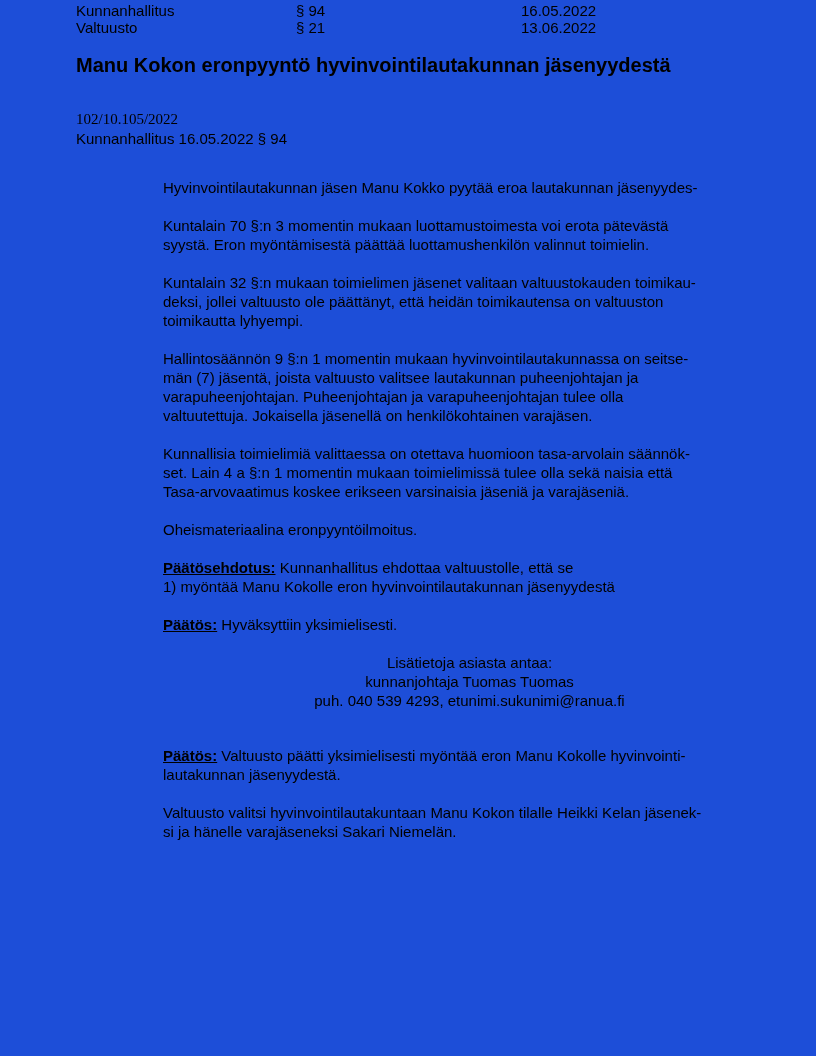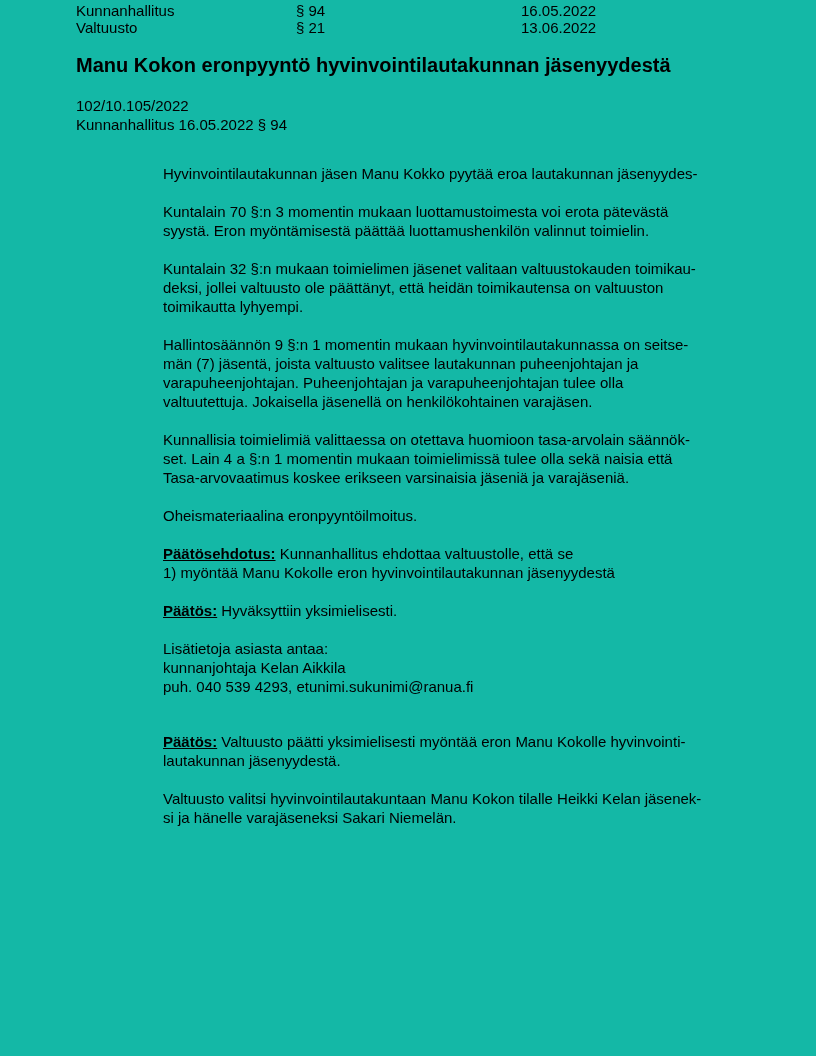--- a/index.html
+++ b/index.html
@@ -4,21 +4,21 @@
 <style>
   html, body {
     margin: 0;
     padding: 0;
     background: #ffffff;
   }
   .doc {
     position: relative;
     width: 816px;
     height: 1056px;
-    background: #14b8a6;
+    background: #1d4ed8;
     color: #000000;
     font-family: "Liberation Sans", "DejaVu Sans", sans-serif;
     font-size: 15px;
     line-height: 19px;
     box-sizing: border-box;
     padding: 2px 40px 0 76px;
     overflow: hidden;
   }
   .hdr-row {
     display: flex;
@@ -28,21 +28,22 @@
   .hdr-col2 { width: 225px; flex: 0 0 225px; }
   .hdr-col3 { flex: 1 1 auto; }
   .title {
     margin-top: 20px;
     font-size: 20px;
     font-weight: bold;
     line-height: 18px;
     white-space: nowrap;
   }
   .case-number {
-    margin-top: 22px;
+    margin-top: 36px;
+    font-family: Liberation Serif, serif;
   }
   .section-heading {
   }
   .section-heading--tight {
     margin-top: 0;
   }
   .indent {
     margin-left: 87px;
   }
   .body1 {
@@ -53,20 +54,21 @@
   }
   .para {
     margin: 0 0 19px 0;
   }
   .para:last-child {
     margin-bottom: 0;
   }
   .contact {
     margin-top: 9px;
     margin-bottom: 0;
+    text-align: center;
   }
   .line {
     white-space: nowrap;
   }
   .label {
     font-weight: bold;
     text-decoration: underline;
   }
 </style>
 </head>
@@ -130,21 +132,21 @@
       <div class="line"><span class="label">Päätösehdotus:</span><span> Kunnanhallitus ehdottaa valtuustolle, että se</span></div>
       <div class="line">1) myöntää Manu Kokolle eron hyvinvointilautakunnan jäsenyydestä</div>
     </div>
 
     <div class="para">
       <div class="line"><span class="label">Päätös:</span><span> Hyväksyttiin yksimielisesti.</span></div>
     </div>
 
     <div class="para contact">
       <div class="line">Lisätietoja asiasta antaa:</div>
-      <div class="line">kunnanjohtaja Kelan Aikkila</div>
+      <div class="line">kunnanjohtaja Tuomas Tuomas</div>
       <div class="line">puh. 040 539 4293, etunimi.sukunimi@ranua.fi</div>
     </div>
 
   </div>
 
 
   <div class="indent body2">
 
     <div class="para">
       <div class="line"><span class="label">Päätös:</span><span> Valtuusto päätti yksimielisesti myöntää eron Manu Kokolle hyvinvointi-</span></div>

